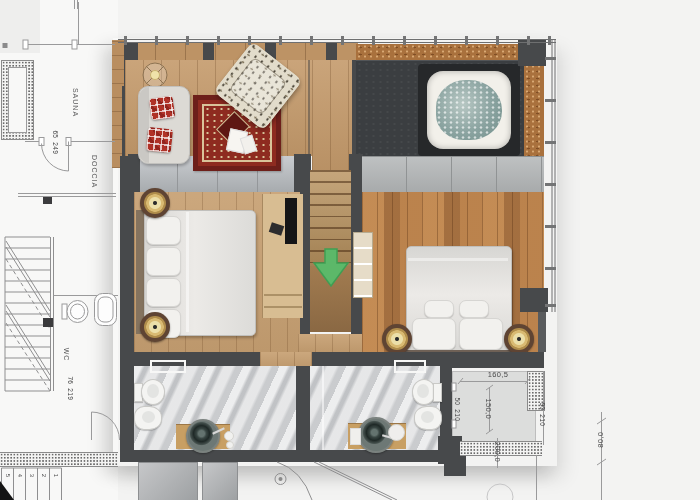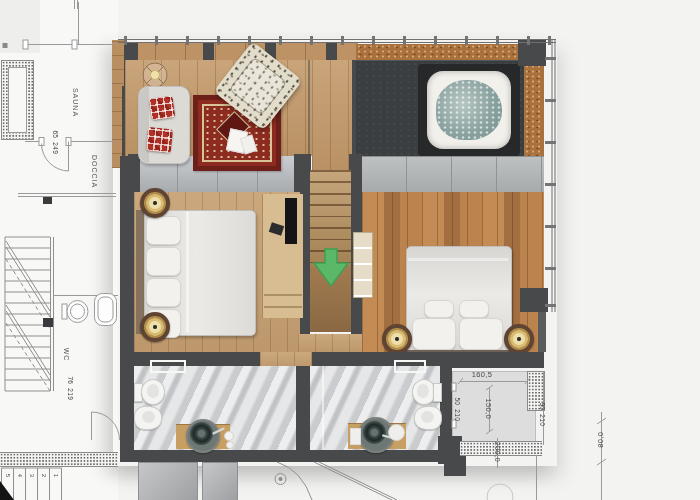--- a/index.html
+++ b/index.html
@@ -336,21 +336,21 @@
     <span>219</span>
   </div>
   <div class="txt dim dimpair" style="left:439px;top:406px;width:36px;transform:rotate(90deg);">
     <span>50</span>
     <span>210</span>
   </div>
   <div class="txt dim dimpair" style="left:524px;top:411px;width:36px;transform:rotate(90deg);">
     <span>90</span>
     <span>210</span>
   </div>
-  <div class="txt" style="left:460px;top:371px;width:44px;text-align:center;font-size:7.5px;letter-spacing:.3px;">160,5</div>
+  <div class="txt" style="left:476px;top:371px;width:44px;text-align:center;font-size:7.5px;letter-spacing:.3px;">160,5</div>
   <div class="txt" style="left:468px;top:405px;width:40px;text-align:center;font-size:7.5px;letter-spacing:.3px;transform:rotate(90deg);">150,0</div>
   <div class="txt" style="left:477px;top:448px;width:40px;text-align:center;font-size:7.5px;letter-spacing:.3px;transform:rotate(90deg);">200,0</div>
   <div class="txt" style="left:581px;top:436px;width:40px;text-align:center;font-size:7.5px;letter-spacing:.3px;transform:rotate(-90deg);">80,0</div>
 
   <div class="txt" style="left:2.5px;top:473px;width:10px;text-align:center;font-size:6px;transform:rotate(90deg);">5</div>
   <div class="txt" style="left:14.5px;top:473px;width:10px;text-align:center;font-size:6px;transform:rotate(90deg);">4</div>
   <div class="txt" style="left:26.5px;top:473px;width:10px;text-align:center;font-size:6px;transform:rotate(90deg);">3</div>
   <div class="txt" style="left:38.5px;top:473px;width:10px;text-align:center;font-size:6px;transform:rotate(90deg);">2</div>
   <div class="txt" style="left:50.5px;top:473px;width:10px;text-align:center;font-size:6px;transform:rotate(90deg);">1</div>
 

